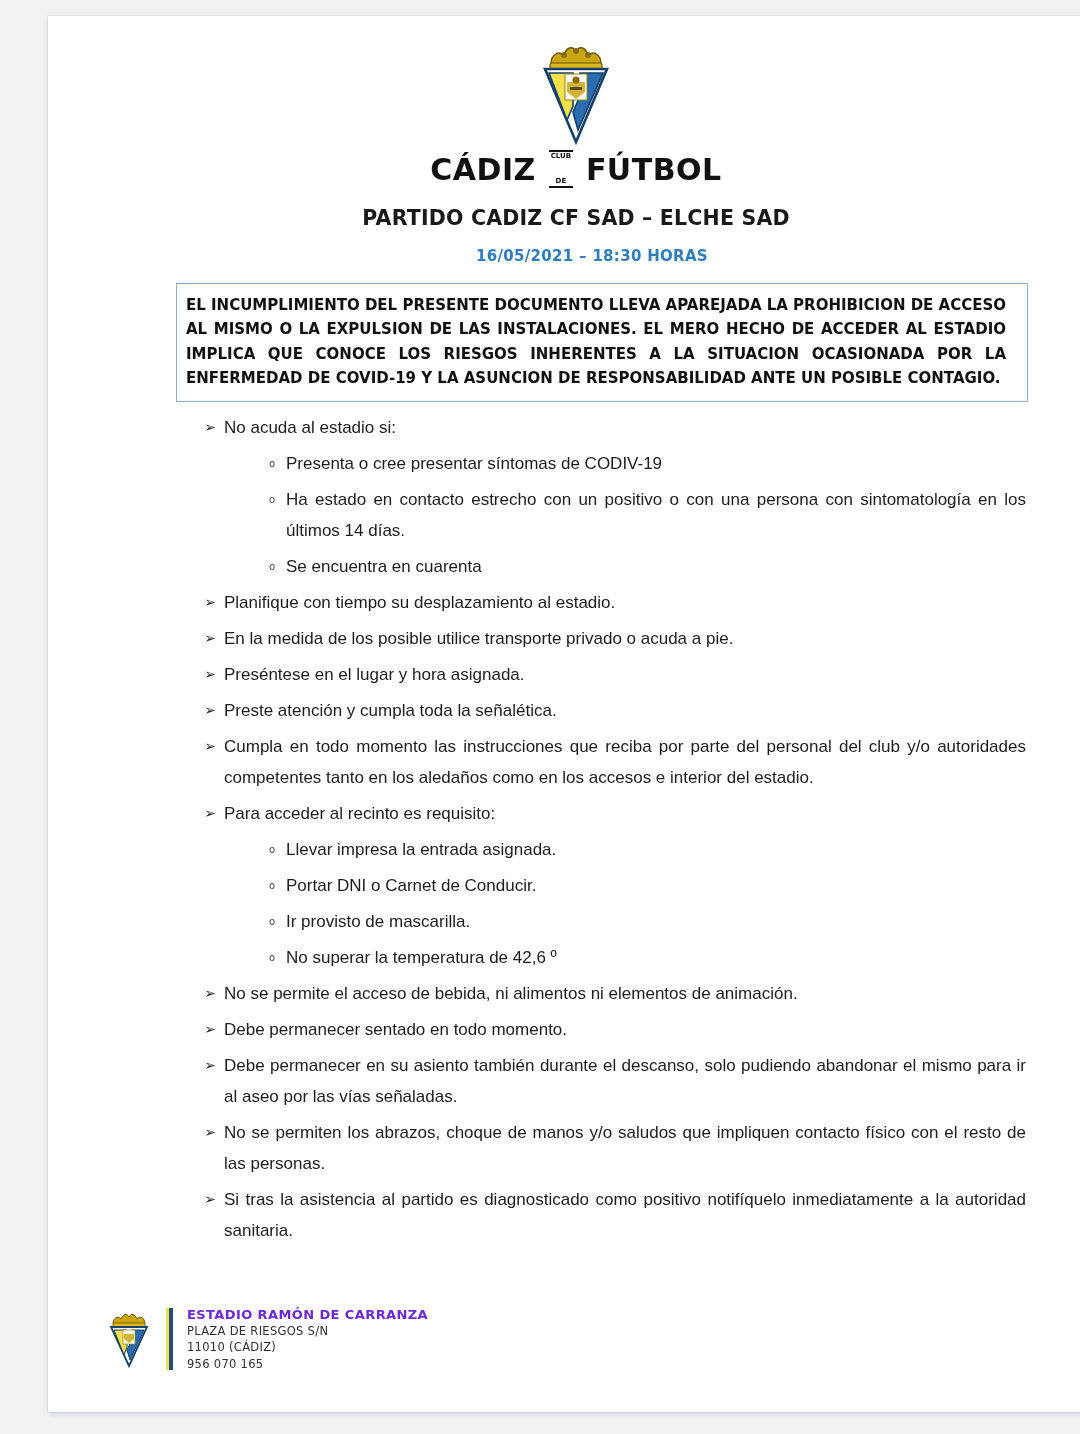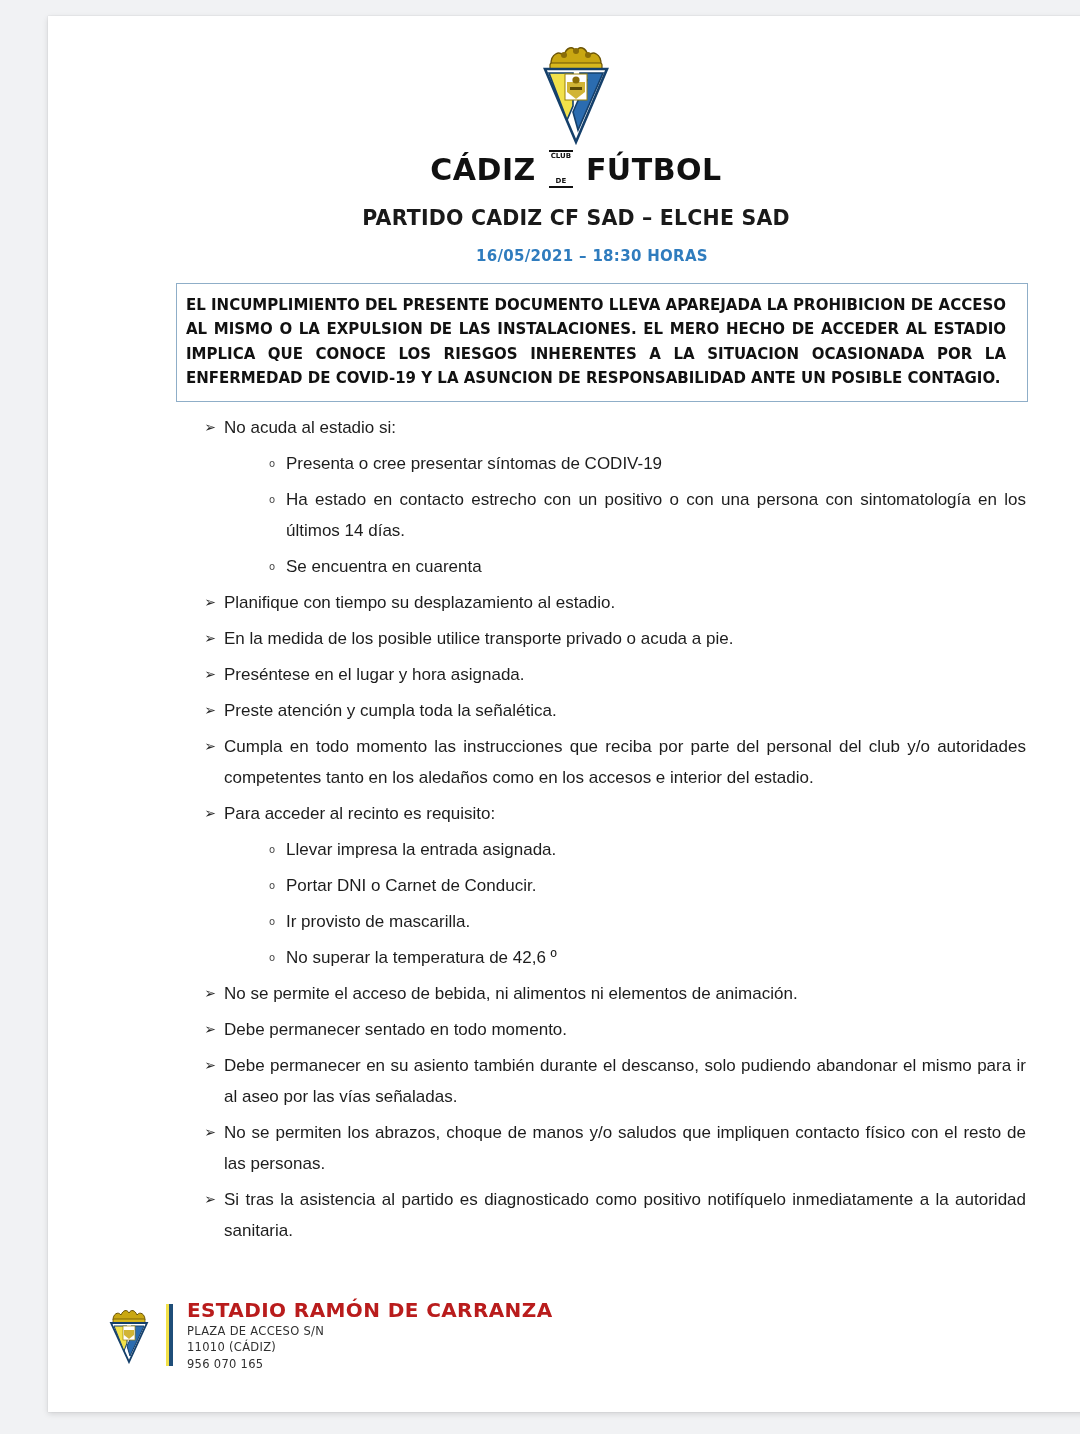--- a/index.html
+++ b/index.html
@@ -177,23 +177,23 @@
     flex: 0 0 auto;
   }
   .footer-info {
     display: flex;
     flex-direction: column;
     justify-content: center;
   }
   .footer-name {
     font-family: "DejaVu Sans", sans-serif;
     font-weight: bold;
-    font-size: 20px;
+    font-size: 13px;
     letter-spacing: 0.4px;
-    color: #b91c1c;
+    color: #6d28d9;
     line-height: 1.25;
   }
   .footer-line {
     font-family: "DejaVu Sans", sans-serif;
     font-size: 11.5px;
     letter-spacing: 0.3px;
     color: #303030;
     line-height: 1.42;
   }
 </style>
@@ -332,19 +332,19 @@
         <path d="M3 17 L39 17 L21 56 Z" fill="#ffffff" stroke="#15406b" stroke-width="1.8"></path>
         <path d="M6 20 L19 20 L19 37 L16 45 Z" fill="#f2e14a" stroke="#15406b" stroke-width="1"></path>
         <path d="M23 20 L36 20 L22 50 L19 40 L27 23 L23 23 Z" fill="#2b6cb0" stroke="#15406b" stroke-width="1"></path>
         <rect x="15" y="20" width="12" height="14" fill="#ffffff" stroke="#9a8208" stroke-width="0.7"></rect>
         <path d="M16 24 h10 v5 l-5 4 l-5 -4 z" fill="#c9a712" opacity="0.85"></path>
       </svg>
     </div>
     <div class="footer-bar"></div>
     <div class="footer-info">
       <div class="footer-name">ESTADIO RAMÓN DE CARRANZA</div>
-      <div class="footer-line">PLAZA DE ACCESO S/N</div>
+      <div class="footer-line">PLAZA DE RIESGOS S/N</div>
       <div class="footer-line">11010 (CÁDIZ)</div>
       <div class="footer-line">956 070 165</div>
     </div>
   </div>
 
 </div>
 
 </body></html>

